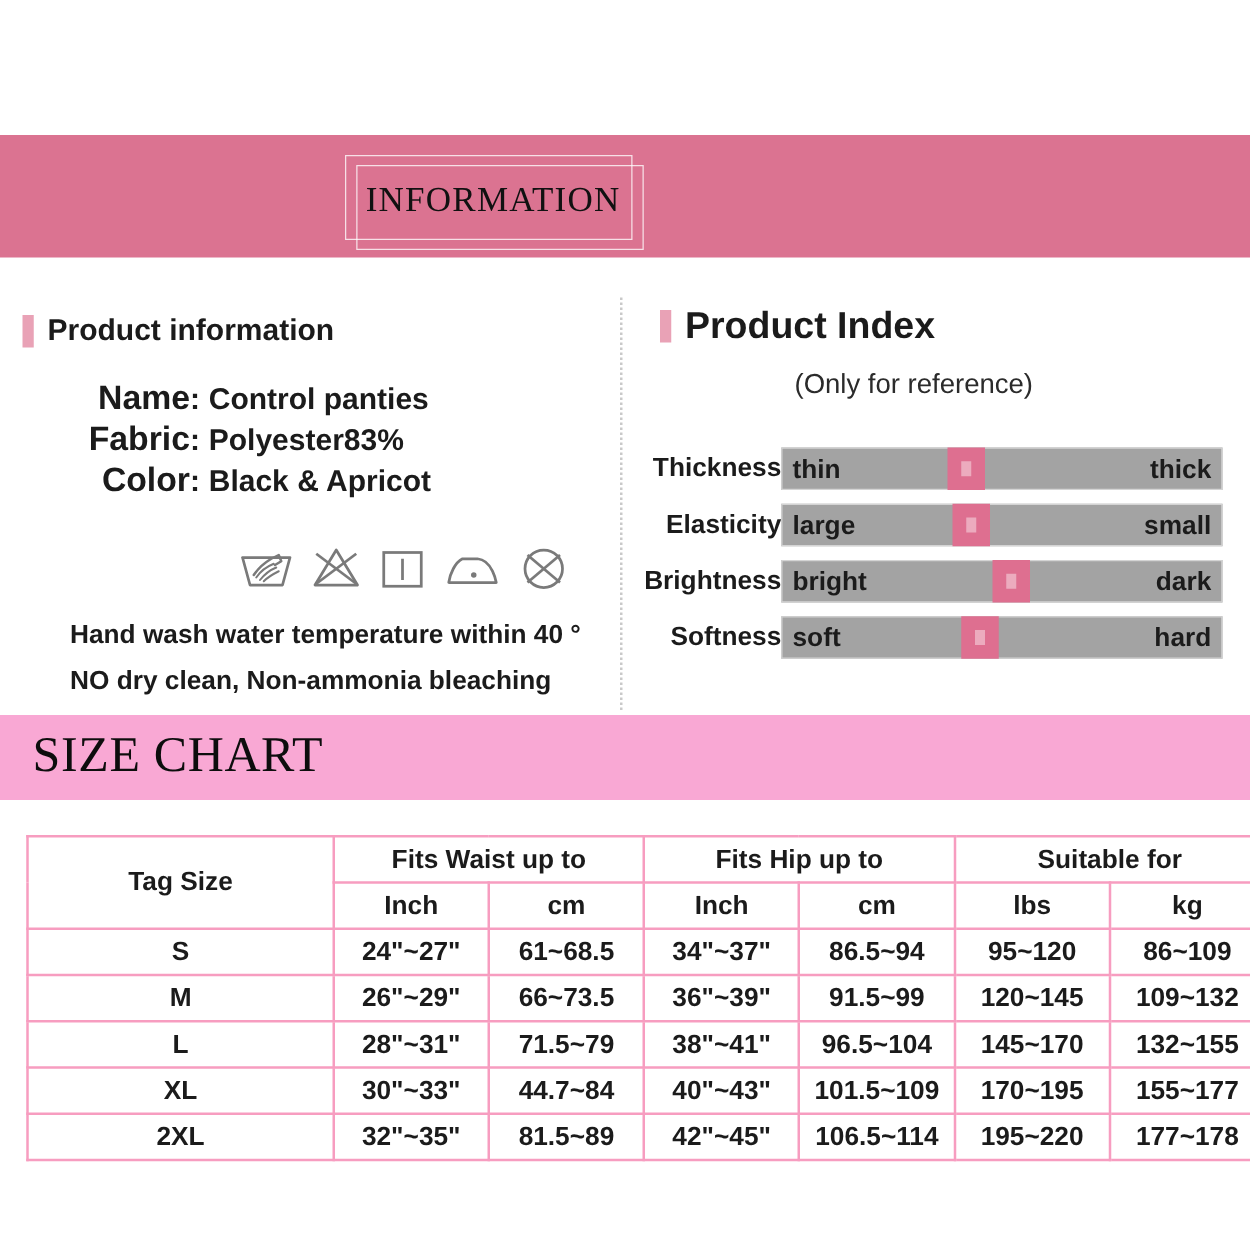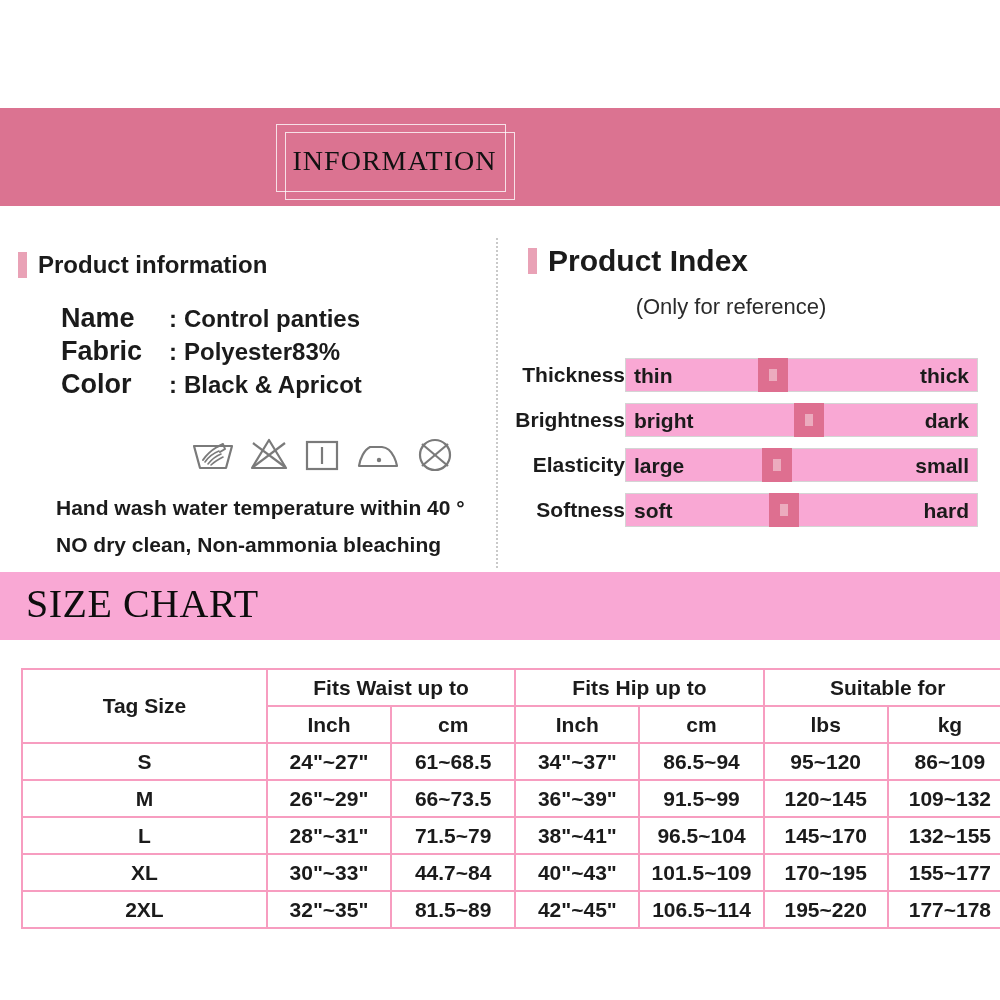--- a/index.html
+++ b/index.html
@@ -45,21 +45,21 @@
   .sec-head{display:flex;align-items:center;}
   .bar-mark{
     display:inline-block;width:9px;height:26px;background:#E9A2B6;
     margin-right:11px;flex:0 0 auto;
   }
   .bar-mark.sm{height:24px;width:9px;}
   .head-text{
     font-size:24px;font-weight:bold;color:#1b1b1b;white-space:nowrap;
   }
   .pi-head{position:absolute;left:18px;top:45px;}
-  .specs{position:absolute;left:61px;top:96px;}
+  .specs{position:absolute;left:44px;top:96px;text-align:right;}
   .spec-row{display:flex;align-items:baseline;white-space:nowrap;line-height:1.22;}
   .spec-key{
     font-size:27px;font-weight:bold;color:#1b1b1b;
     min-width:108px;display:inline-block;
   }
   .spec-colon{font-size:24px;font-weight:bold;color:#1b1b1b;padding:0 7px 0 0;}
   .spec-val{font-size:24px;font-weight:bold;color:#1b1b1b;}
 
   .note-head{position:absolute;left:18px;top:227px;display:flex;align-items:center;}
   .note-word{
@@ -89,21 +89,21 @@
   .slider-row{
     position:relative;height:34px;margin-bottom:11px;
   }
   .slider-label{
     position:absolute;left:0;top:0;width:129px;height:34px;
     display:flex;align-items:center;justify-content:flex-end;
     font-size:21px;font-weight:bold;color:#1b1b1b;white-space:nowrap;
   }
   .slider-track{
     position:absolute;left:129px;top:0;right:22px;height:34px;
-    background:#f9a8d4;border:1px solid #d4d4d4;box-sizing:border-box;
+    background:#a3a3a3;border:1px solid #d4d4d4;box-sizing:border-box;
   }
   .slider-min{
     position:absolute;left:8px;top:0;height:34px;display:flex;align-items:center;
     font-size:21px;font-weight:bold;color:#1b1b1b;white-space:nowrap;
   }
   .slider-max{
     position:absolute;right:8px;top:0;height:34px;display:flex;align-items:center;
     font-size:21px;font-weight:bold;color:#1b1b1b;white-space:nowrap;
   }
   .slider-thumb{
@@ -248,34 +248,34 @@
         <div class="slider-row">
           <div class="slider-label">Thickness</div>
           <div class="slider-track">
             <span class="slider-min">thin</span>
             <span class="slider-max">thick</span>
             <span class="slider-thumb" style="left: 42%; background: rgb(222, 111, 144);"></span>
           </div>
         </div>
 
         <div class="slider-row">
+          <div class="slider-label">Elasticity</div>
+          <div class="slider-track">
+            <span class="slider-min">large</span>
+            <span class="slider-max">small</span>
+            <span class="slider-thumb" style="left: 43%; background: rgb(222, 111, 144);"></span>
+          </div>
+        </div>
+
+        <div class="slider-row">
           <div class="slider-label">Brightness</div>
           <div class="slider-track">
             <span class="slider-min">bright</span>
             <span class="slider-max">dark</span>
             <span class="slider-thumb" style="left: 52%; background: rgb(222, 111, 144);"></span>
-          </div>
-        </div>
-
-        <div class="slider-row">
-          <div class="slider-label">Elasticity</div>
-          <div class="slider-track">
-            <span class="slider-min">large</span>
-            <span class="slider-max">small</span>
-            <span class="slider-thumb" style="left: 43%; background: rgb(222, 111, 144);"></span>
           </div>
         </div>
 
         <div class="slider-row">
           <div class="slider-label">Softness</div>
           <div class="slider-track">
             <span class="slider-min">soft</span>
             <span class="slider-max">hard</span>
             <span class="slider-thumb" style="left: 45%; background: rgb(222, 111, 144);"></span>
           </div>

